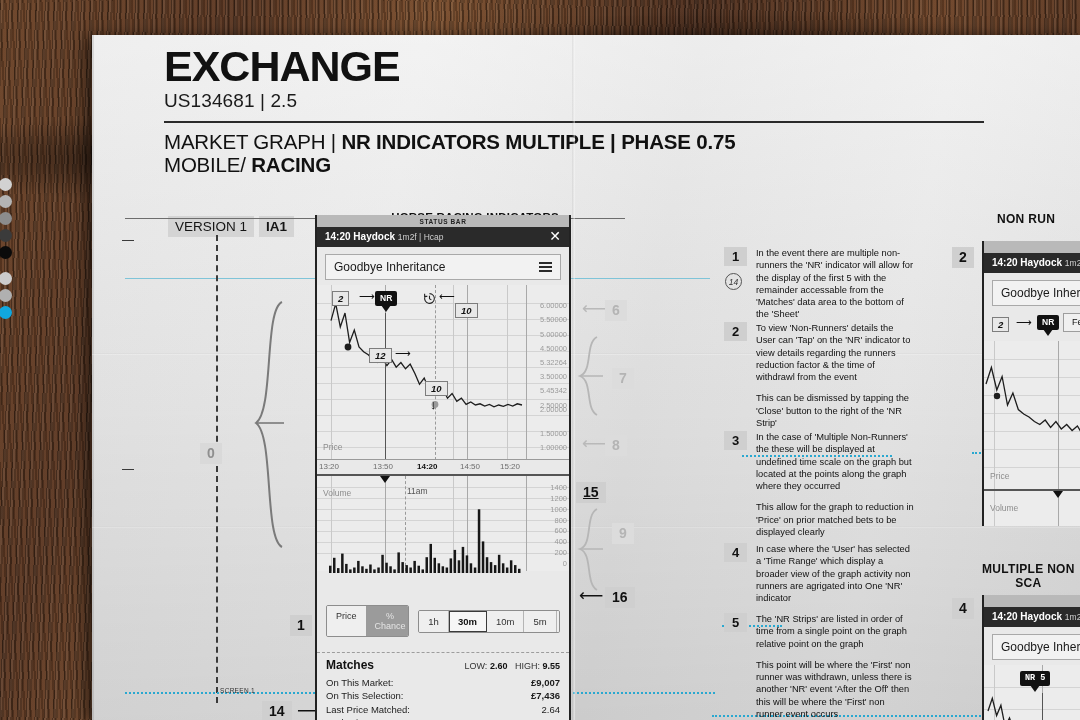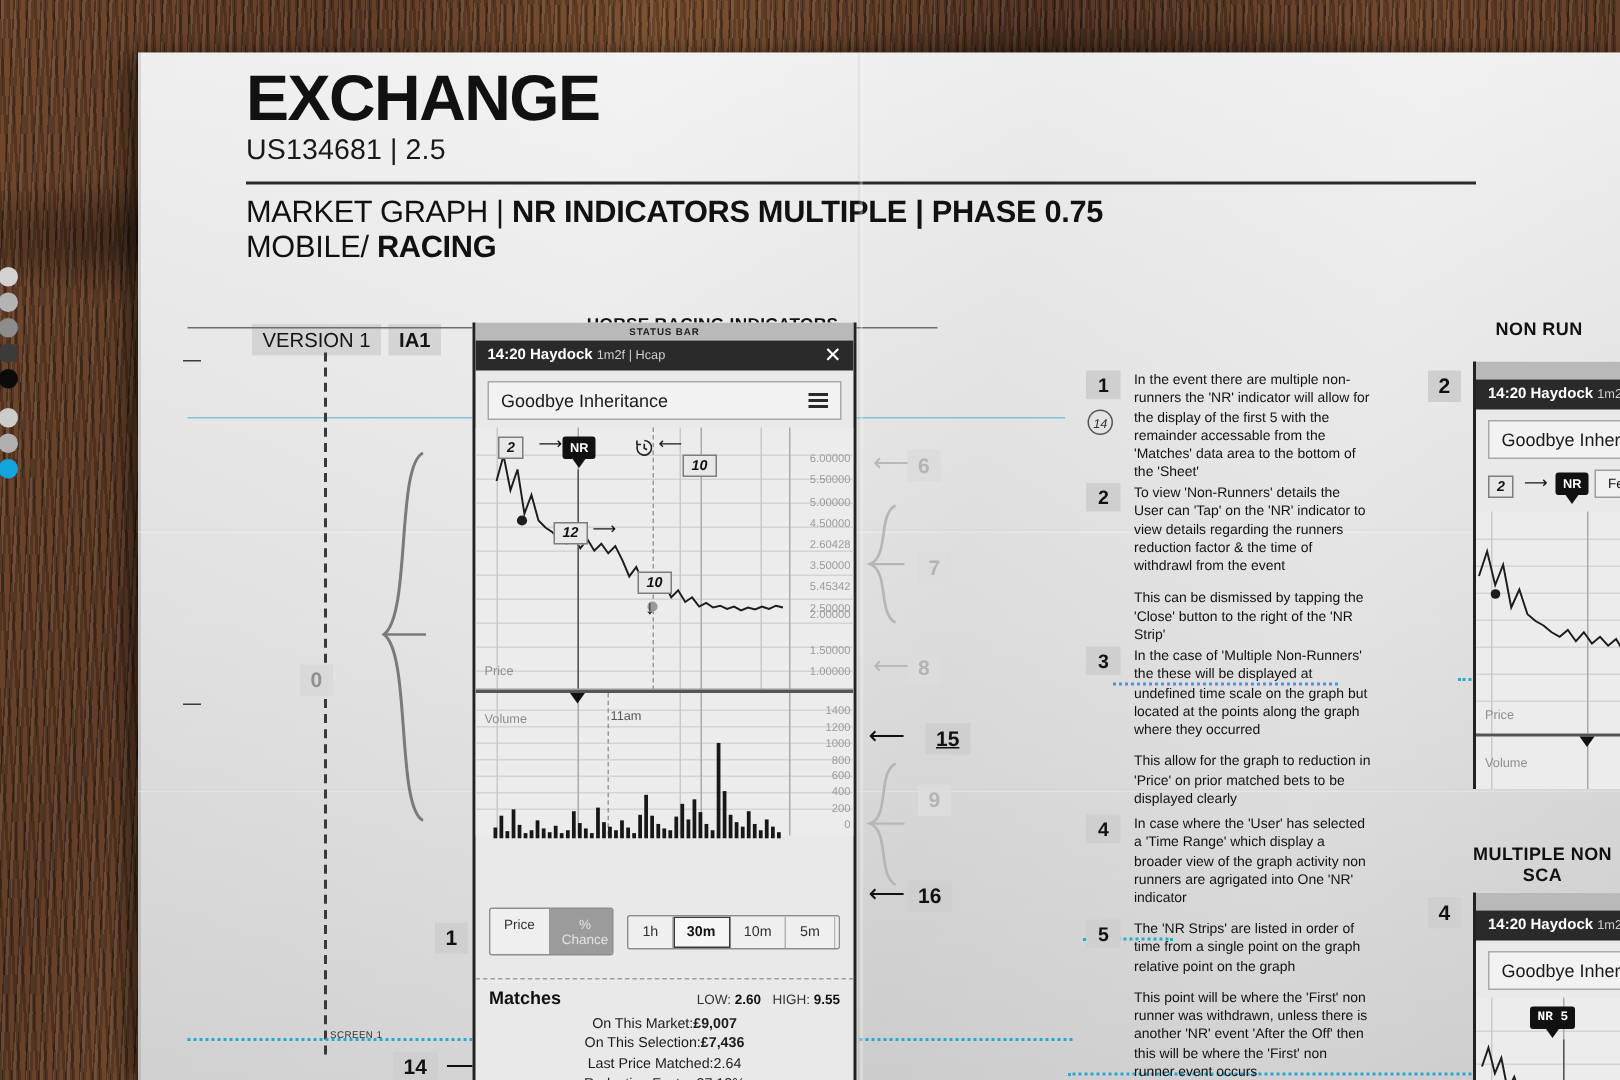--- a/index.html
+++ b/index.html
@@ -137,21 +137,21 @@
   .segB div{ font-size:9.5px; padding:5px 9px; color:#333; background:#efefef; border-right:1px solid #b5b5b5;}
   .segB div:last-child{ border-right:none;}
   .segB div.on{ background:#f6f6f6; color:#111; font-weight:bold; outline:1.5px solid #3a3a3a; outline-offset:-1.5px; z-index:2;}
 
   .dashsep{ position:absolute; left:0; right:0; border-top:1px dashed #9d9d9d;}
   .matches{ position:absolute; left:0; right:0; padding:0 9px;}
   .mh{ display:flex; align-items:baseline; justify-content:space-between;}
   .mh .ttl{ font-size:12px; font-weight:bold; color:#111;}
   .mh .hl{ font-size:9px; color:#333;}
   .mh .hl b{ font-weight:bold; color:#111;}
-  .mrow{ display:flex; justify-content:center; font-size:9.5px; color:#1c1c1c; line-height:1.42;}
+  .mrow{ display:flex; justify-content:space-between; font-size:9.5px; color:#1c1c1c; line-height:1.42;}
   .mrow .v{ font-weight:bold;}
   .mrow .v.norm{ font-weight:normal;}
 
   
   .note{ position:absolute; }
   .note .num{ position:absolute; left:0; top:0; background:#cfcfcf; color:#111; font-size:13px;
               font-weight:bold; padding:2px 8px;}
   .note .body{ margin-left:32px; font-size:9.3px; line-height:1.32; color:#111; }
   .note .body p{ margin-bottom:9px;}
 
@@ -224,21 +224,21 @@
       <path d="M20 2 C8 8 16 36 3 41 C16 46 8 74 20 80" fill="none" stroke="#b6b6b6" stroke-width="1.8"></path>
       <path d="M3 41 H26" stroke="#b6b6b6" stroke-width="1.5"></path>
     </svg>
   </div>
   <div class="co faded" style="left:520px; top:333px;">7</div>
 
   <div class="arrow faded" style="left:490px; top:400px;">⟵</div>
   <div class="co faded" style="left:513px; top:400px;">8</div>
 
   <div class="arrow" style="left:487px; top:447px;">⟵</div>
-  <div class="co" style="left:525px; top:447px;text-decoration:underline;">15</div>
+  <div class="co" style="left:484px; top:447px;text-decoration:underline;">15</div>
 
   <div class="brace" style="left:485px; top:472px;">
     <svg width="28" height="85" viewBox="0 0 28 85">
       <path d="M20 2 C8 8 16 38 3 42 C16 47 8 76 20 83" fill="none" stroke="#b6b6b6" stroke-width="1.8"></path>
       <path d="M3 42 H26" stroke="#b6b6b6" stroke-width="1.5"></path>
     </svg>
   </div>
   <div class="co faded" style="left:520px; top:488px;">9</div>
 
   <div class="arrow" style="left:487px; top:552px;">⟵</div>
@@ -291,21 +291,21 @@
           <circle cx="31" cy="62.0" r="3.4" fill="#1d1d1d"></circle>
           <circle cx="118" cy="119.4" r="3.4" fill="#9a9a9a"></circle>
         </svg>
 
       <div class="axlabel" style="left:6px; bottom:8px;">Price</div>
       <div id="priceTicks">
           <div class="yaxlab" style="top: 16px;">6.00000</div>
           <div class="yaxlab" style="top: 30.2px;">5.50000</div>
           <div class="yaxlab" style="top: 44.4px;">5.00000</div>
           <div class="yaxlab" style="top: 58.6px;">4.50000</div>
-          <div class="yaxlab" style="top: 72.8px;">2.60428</div>
+          <div class="yaxlab" style="top: 72.8px;">5.32264</div>
           <div class="yaxlab" style="top: 87px;">3.50000</div>
           <div class="yaxlab" style="top: 101.2px;">5.45342</div>
           <div class="yaxlab" style="top: 115.4px;">2.50000</div>
           <div class="yaxlab" style="top: 120px;">2.00000</div>
           <div class="yaxlab" style="top: 143.8px;">1.50000</div>
           <div class="yaxlab" style="top: 158px;">1.00000</div>
         </div>
 
       <div class="nrbadge" style="left:58px; top:6px;">NR</div>
       <div class="nrstem" style="left:68px; top:28px; height:147px;"></div>
@@ -322,20 +322,29 @@
 
       <div class="boxnum" style="left:52px; top:63px;">12</div>
       <div class="mini-arrow" style="left:78px; top:63px;">⟶</div>
 
       <div class="boxnum" style="left:108px; top:96px;">10</div>
       <div class="mini-arrow" style="left:113px; top:113px; font-size:13px;">↓</div>
 
       <div class="xaxis" style="bottom:0;"></div>
     </div>
 
+    <div style="position:relative; height:14px; background:#e9e9e9;">
+      <div id="timeTicks">
+          <div class="xlab" style="left: 2px; top: 2px;">13:20</div>
+          <div class="xlab" style="left: 56px; top: 2px;">13:50</div>
+          <div class="xlab cur" style="left: 100px; top: 2px;">14:20</div>
+          <div class="xlab" style="left: 143px; top: 2px;">14:50</div>
+          <div class="xlab" style="left: 183px; top: 2px;">15:20</div>
+        </div>
+    </div>
 
     <div class="chart" id="volChart" style="height:97px; border-top:2px solid #555;">
       <div class="gridh" style="top:11px;"></div>
         <div class="gridh" style="top:22px;"></div>
       <div class="gridh" style="top:33px;"></div>
         <div class="gridh" style="top:44px;"></div>
       <div class="gridh" style="top:55px;"></div>
         <div class="gridh" style="top:66px;"></div>
       <div class="gridh" style="top:77px;"></div>
       <div class="gridv" style="left:14px;"></div>

